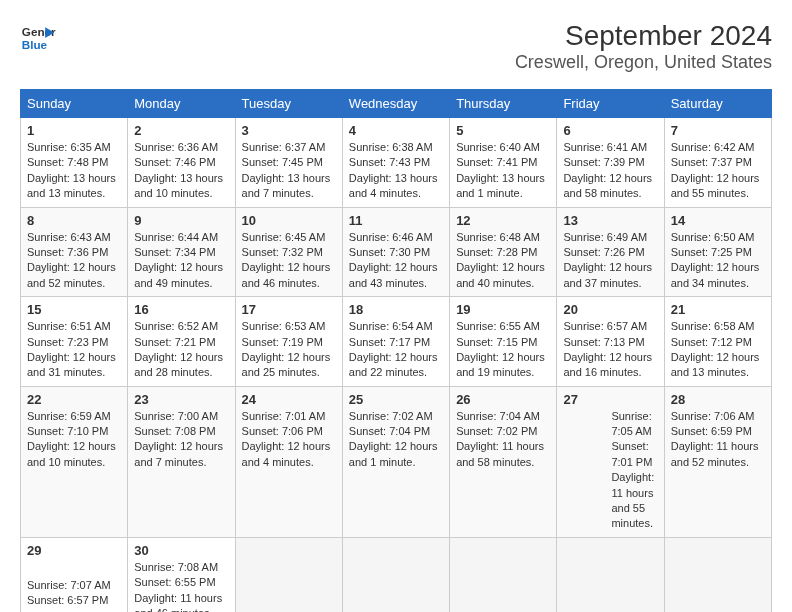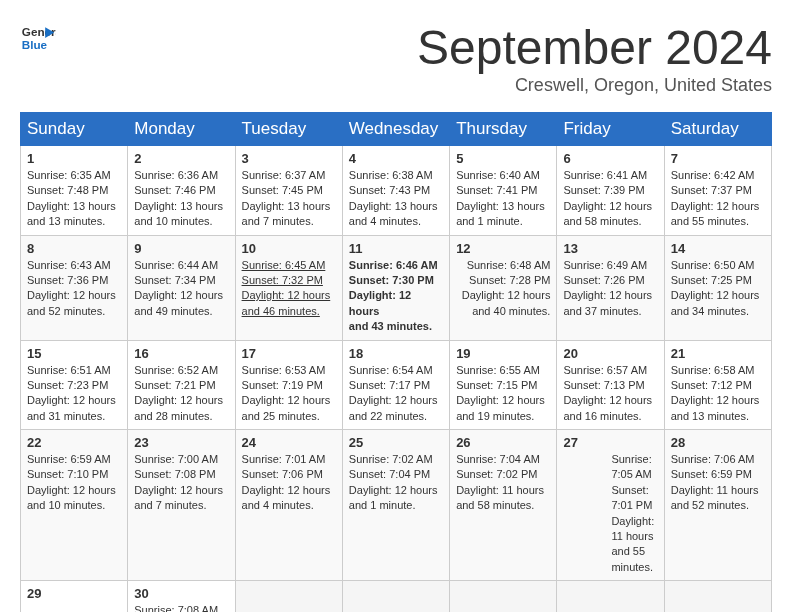--- a/index.html
+++ b/index.html
@@ -22,39 +22,39 @@
       gap: 4px;
     }
     .logo-icon {
       width: 36px;
       height: 36px;
     }
     .title-block {
       text-align: right;
     }
     .month-title {
-      font-size: 48px;
+      font-size: 28px;
       font-weight: normal;
       color: #333;
     }
     .subtitle {
       font-size: 18px;
       color: #555;
     }
     .calendar {
       width: 100%;
       border-collapse: collapse;
       font-size: 11px;
     }
     .calendar th {
       background: #2a6fc4;
       color: #fff;
       text-align: left;
       padding: 6px 6px;
-      font-size: 17px;
+      font-size: 13px;
       font-weight: normal;
       border: 1px solid #2a6fc4;
     }
     .calendar td {
       vertical-align: top;
       padding: 5px 6px;
       border: 1px solid #ccc;
       width: 107px;
       min-height: 80px;
       background: #fff;
@@ -169,35 +169,35 @@
         </td>
         <td>
           <span class="day-num">9</span>
           <div class="day-info" style="white-space: pre-line;">Sunrise: 6:44 AM
 Sunset: 7:34 PM
 Daylight: 12 hours
 and 49 minutes.</div>
         </td>
         <td>
           <span class="day-num">10</span>
-          <div class="day-info" style="white-space: pre-line; text-decoration: underline;">Sunrise: 6:45 AM
+          <div class="day-info" style="white-space: pre-line;">Sunrise: 6:45 AM
 Sunset: 7:32 PM
 Daylight: 12 hours
 and 46 minutes.</div>
         </td>
         <td>
           <span class="day-num">11</span>
-          <div class="day-info" style="white-space: pre-line; font-weight: bold;">Sunrise: 6:46 AM
+          <div class="day-info" style="white-space: pre-line;">Sunrise: 6:46 AM
 Sunset: 7:30 PM
 Daylight: 12 hours
 and 43 minutes.</div>
         </td>
         <td>
           <span class="day-num">12</span>
-          <div class="day-info" style="white-space: pre-line; text-align: right;">Sunrise: 6:48 AM
+          <div class="day-info" style="white-space: pre-line;">Sunrise: 6:48 AM
 Sunset: 7:28 PM
 Daylight: 12 hours
 and 40 minutes.</div>
         </td>
         <td>
           <span class="day-num">13</span>
           <div class="day-info" style="white-space: pre-line;">Sunrise: 6:49 AM
 Sunset: 7:26 PM
 Daylight: 12 hours
 and 37 minutes.</div>

